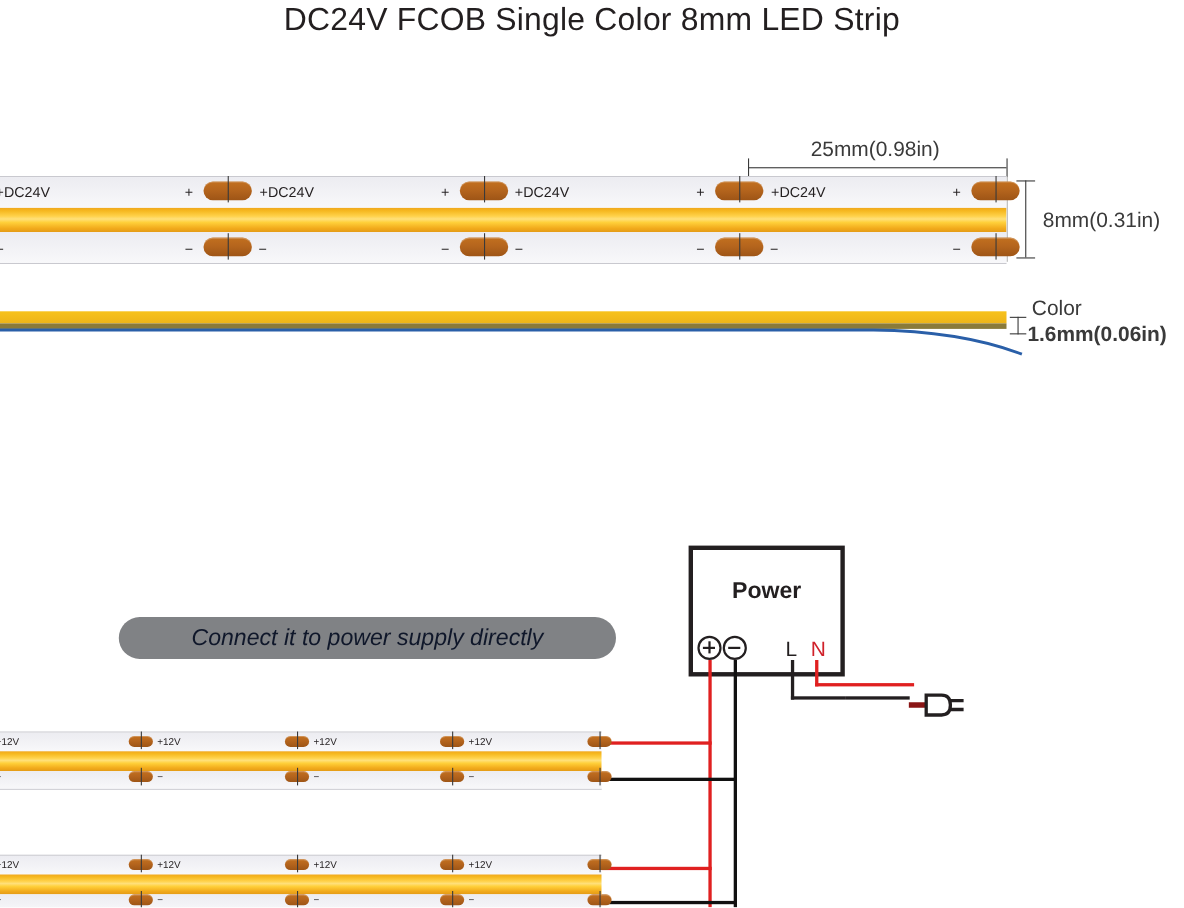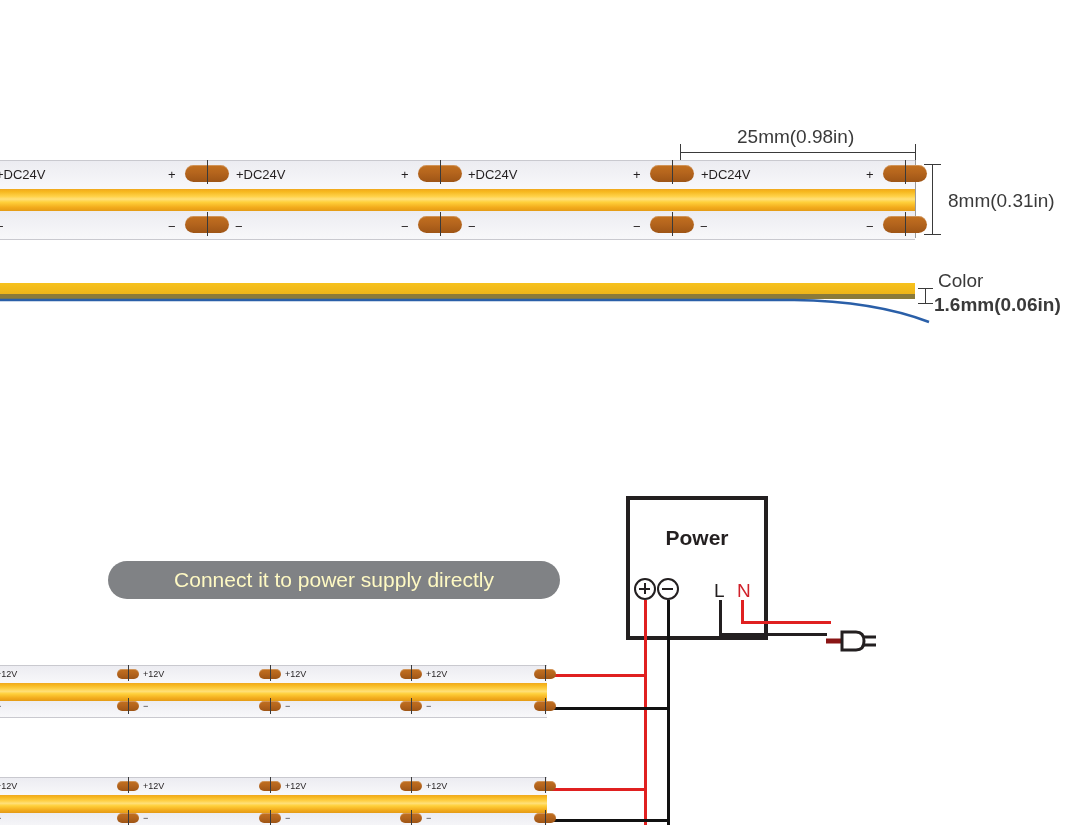--- a/index.html
+++ b/index.html
@@ -125,27 +125,28 @@
     font-size: 19px;
     color: #3a3a3a;
     white-space: nowrap;
     line-height: 1.15;
   }
 
   
   .pill {
     position: absolute;
     background: #808285;
-    color: #fef9c3;
+    color: #0f172a;
     border-radius: 999px;
     font-size: 21px;
     display: flex;
     align-items: center;
     justify-content: center;
     white-space: nowrap;
+    font-style: italic;
   }
 
   
   .power-box {
     position: absolute;
     border: 4px solid #231f20;
     background: #ffffff;
     box-sizing: border-box;
   }
   .power-label {
@@ -203,20 +204,21 @@
     color: #231f20;
     white-space: nowrap;
   }
   .plug-icon { position: absolute; }
 </style>
 </head>
 <body>
 
 <div id="page">
 
+  <div class="title">DC24V FCOB Single Color 8mm LED Strip</div>
 
   <div class="dim-text" style="left:737px; top:126px;">25mm(0.98in)</div>
   <div class="dim-h-line" style="left:680px; top:152px; width:235px;"></div>
   <div class="dim-tick-v" style="left:680px; top:144px; height:17px;"></div>
   <div class="dim-tick-v" style="left:915px; top:144px; height:17px;"></div>
 
   <div class="dim-v-line" style="left:680px; top:160px; height:18px; background:#9a9a9a;"></div>
   <div class="dim-v-line" style="left:915px; top:160px; height:78px; background:#9a9a9a;"></div>
 
   <div class="strip" id="top-strip" style="left:-6px; top:160px; width:921px; height:78px;">
@@ -242,21 +244,21 @@
   <div class="dim-v-line" style="left:925px; top:288px; height:16px;"></div>
   <div class="dim-tick-h" style="left:918px; top:288px; width:15px;"></div>
   <div class="dim-tick-h" style="left:918px; top:303px; width:15px;"></div>
   <div class="dim-text" style="left:938px; top:270px;">Color</div>
   <div class="dim-text" style="left:934px; top:294px;font-weight:bold;">1.6mm(0.06in)</div>
 
   <div class="pill" style="left:108px; top:561px; width:452px; height:38px;">
     <span>Connect it to power supply directly</span>
   </div>
 
-  <div class="power-box" style="left:626px; top:496px; width:142px; height:144px;">
+  <div class="power-box" style="left:626px; top:496px; width:142px; height:119px;">
     <div class="power-label" style="top:26px;">Power</div>
   </div>
   <div class="terminal plus" style="left:634px; top:578px;"></div>
   <div class="terminal minus" style="left:657px; top:578px;"></div>
   <div class="ln-label ln-l" style="left:714px; top:581px;">L</div>
   <div class="ln-label ln-n" style="left:737px; top:581px;">N</div>
 
   <div class="wire-v wire-dark" style="left:719px; top:600px; height:36px; width:3px;"></div>
   <div class="wire-h wire-dark" style="left:719px; top:633px; width:50px;"></div>
   <div class="wire-v wire-red" style="left:741px; top:600px; height:24px; width:3px;"></div>

